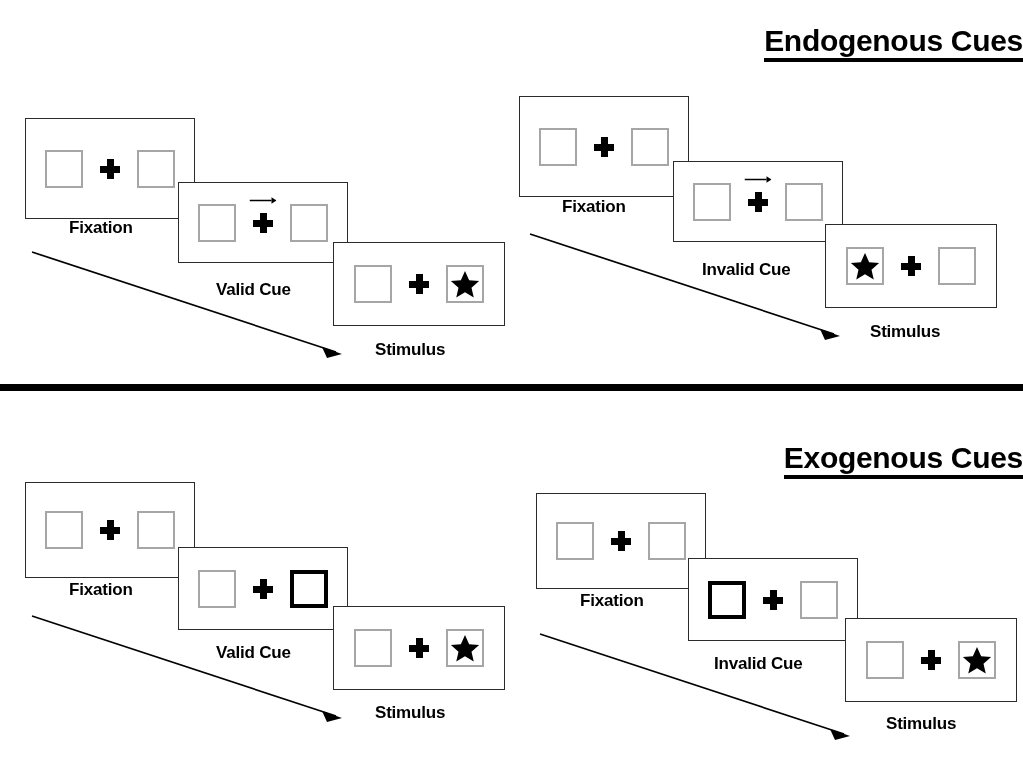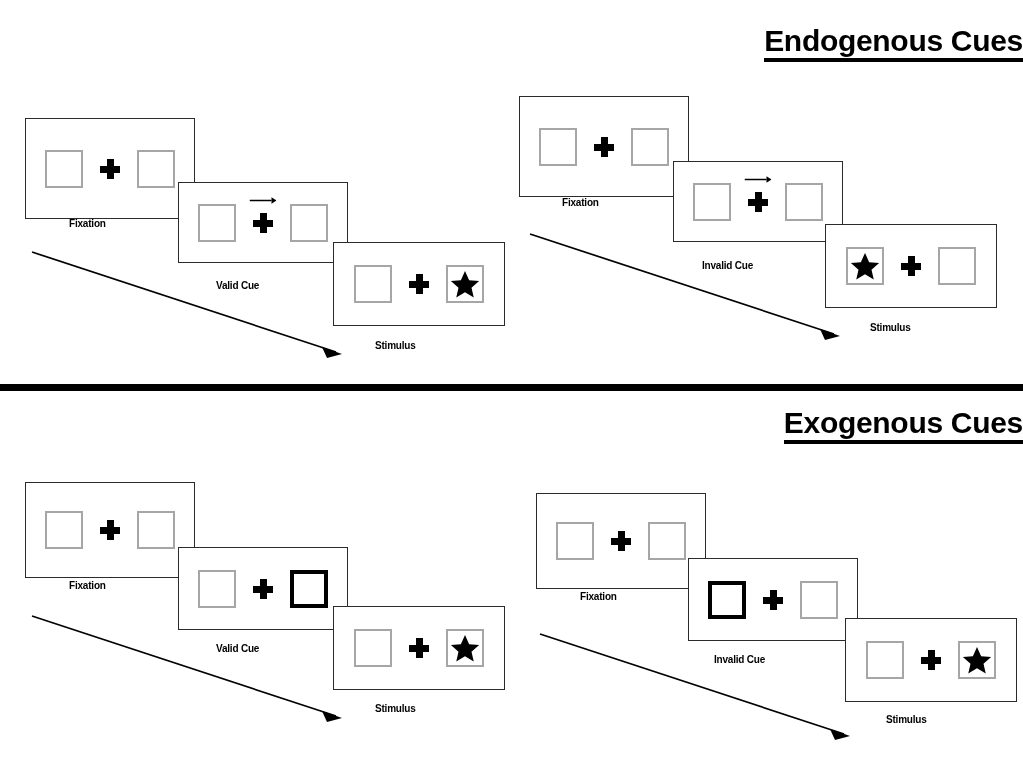--- a/index.html
+++ b/index.html
@@ -120,21 +120,21 @@
     left: 50%;
     transform: translateX(-50%);
     width: 27px;
     height: 9px;
     display: block;
   }
 
   
   .caption {
     position: absolute;
-    font-size: 10px;
+    font-size: 17px;
     font-weight: bold;
     white-space: nowrap;
     letter-spacing: -0.2px;
   }
 
   
   .time-arrow {
     position: absolute;
     overflow: visible;
   }
@@ -233,21 +233,21 @@
 </div>
 <div class="caption" style="left:870px;top:322px;">Stimulus</div>
 
 <svg class="time-arrow" style="left:528px;top:230px;width:320px;height:115px;" viewBox="0 0 320 115">
   <line x1="2" y1="4" x2="306" y2="104" stroke="#000" stroke-width="1.7"></line>
   <polygon points="312,106 292,99 297,110" fill="#000"></polygon>
 </svg>
 
 <div class="divider" style="top:384px;"></div>
 
-<div class="section-title" style="top:406px;left:0;">
+<div class="section-title" style="top:441px;left:0;">
   <span class="title-text">Exogenous Cues</span>
 </div>
 
 <div class="panel" style="left:25px;top:482px;width:170px;height:96px;">
   <div class="panel-inner">
     <div class="box"></div>
     <div class="center-slot">
       <div class="cross"></div>
     </div>
     <div class="box"></div>

